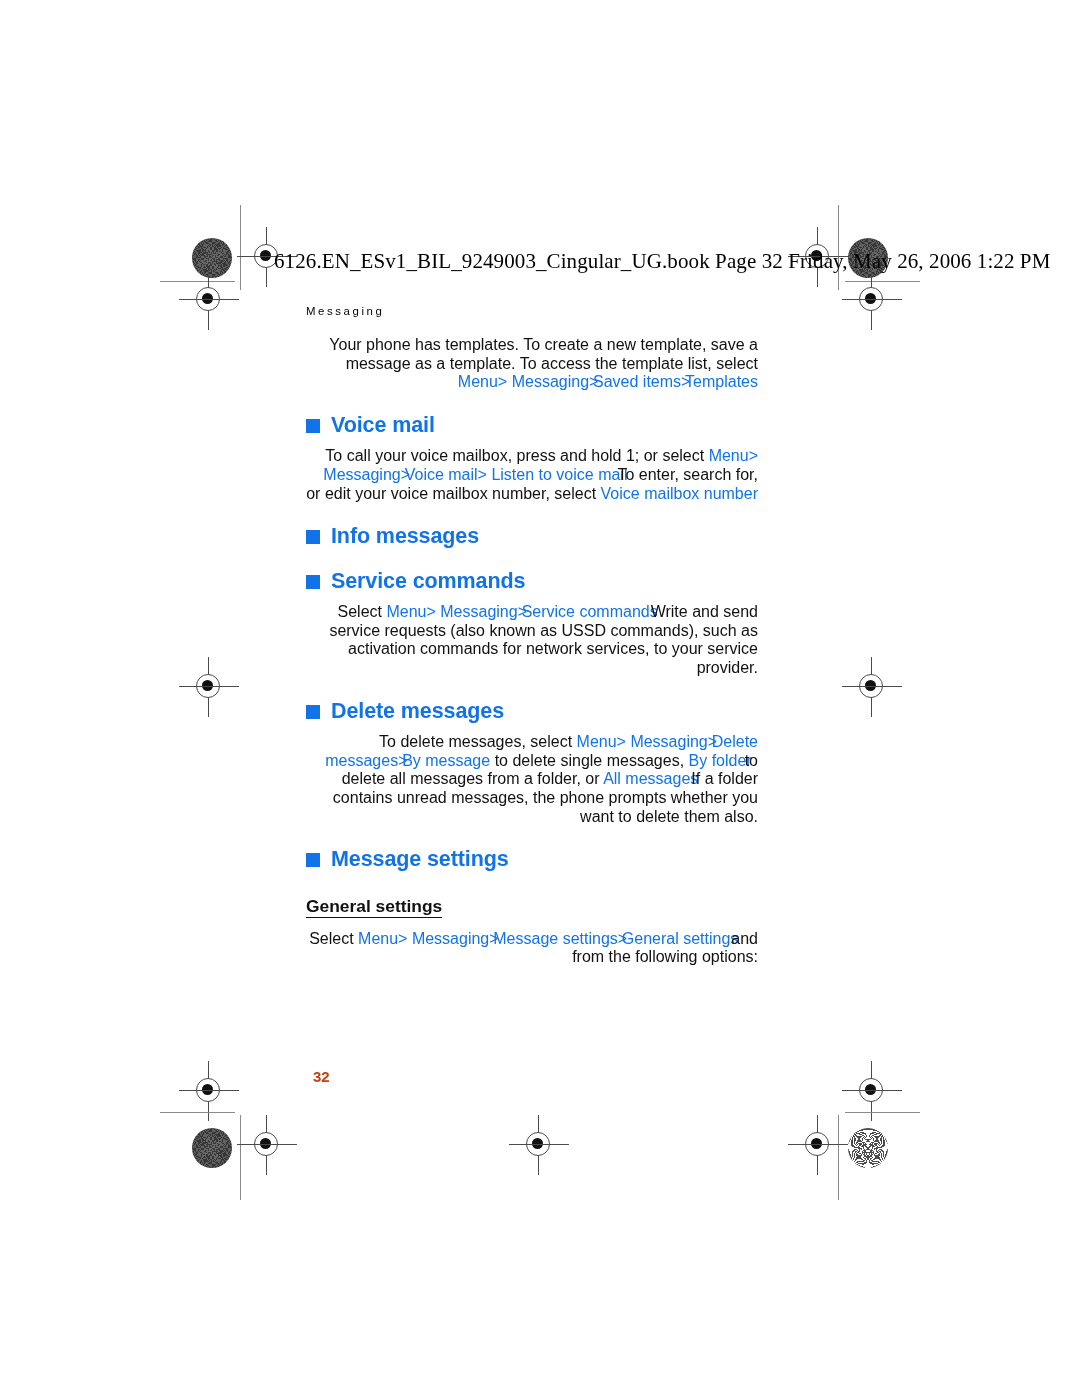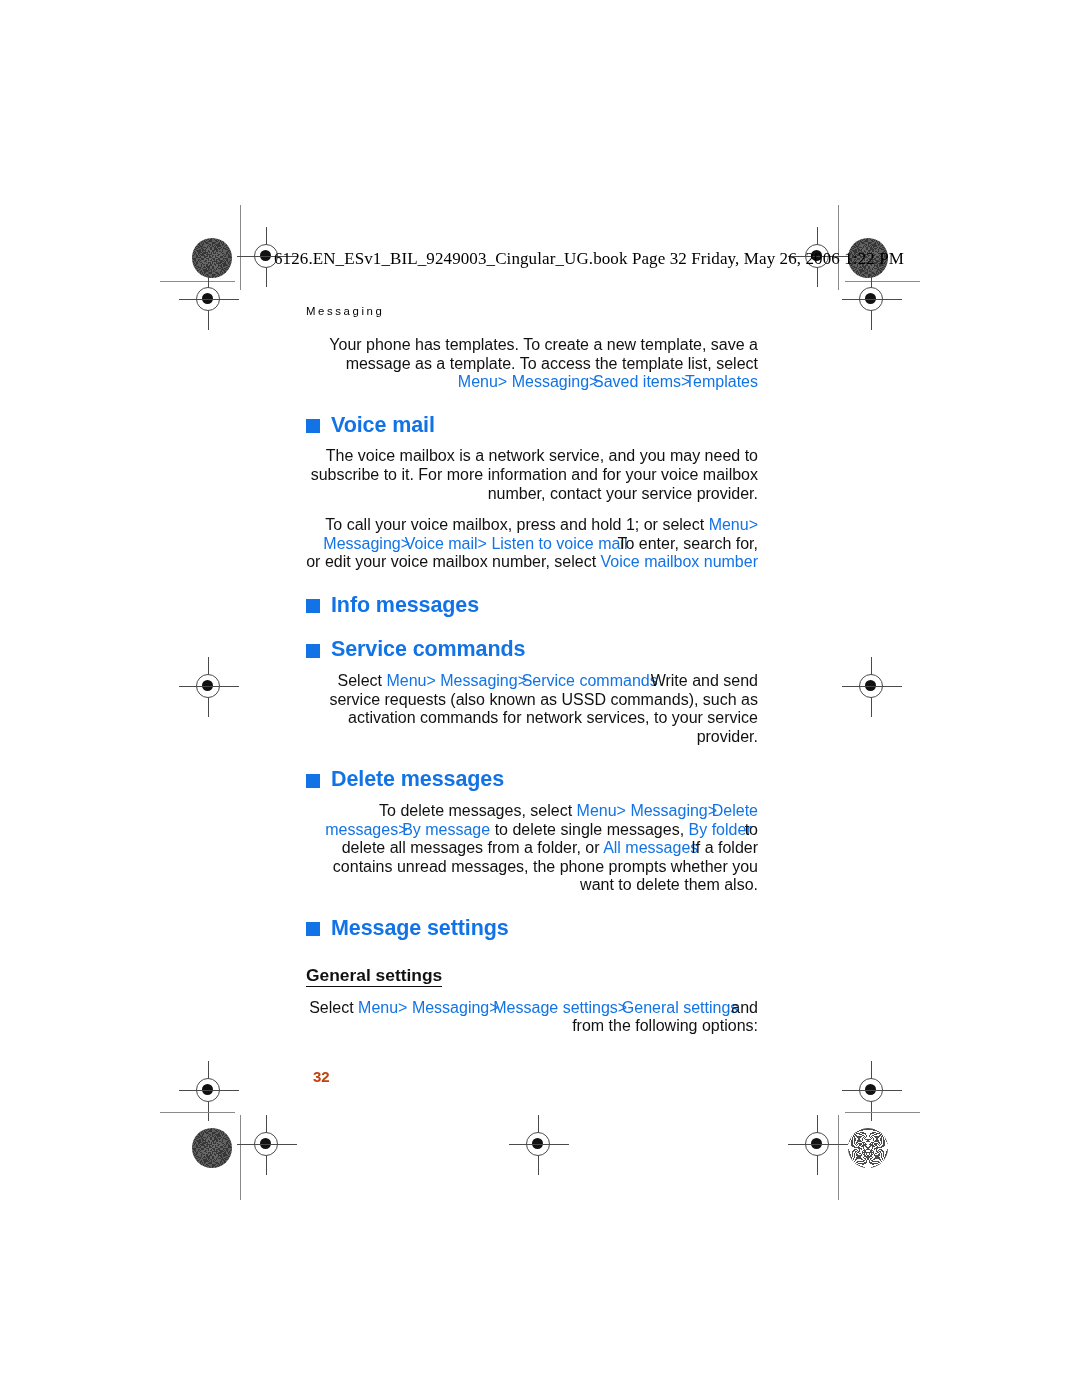--- a/index.html
+++ b/index.html
@@ -51,21 +51,21 @@
 
   .rule { position: absolute; background: #8a8a8a; }
   .rule.h { height: 1.1px; }
   .rule.v { width: 1.1px; }
 
   
   .filestamp {
     position: absolute;
     left: 257px; top: 249px;
     font-family: "Liberation Serif", serif;
-    font-size: 17px;
+    font-size: 21px;
     color: #000;
     white-space: nowrap;
     letter-spacing: .1px;
     padding-left: 17px;
   }
 
   
   .page {
     position: absolute;
     left: 306px; top: 305px;
@@ -204,21 +204,20 @@
   <p class="body">
     <span>Your phone has templates. To create a new template, save a message as a template.</span>
     <span>To access the template list, select </span><span class="t">Menu</span><span class="gtplain">&gt;</span> <span class="t">Messaging</span><span class="gt">&gt;</span><span class="t">Saved items</span><span class="gt">&gt;</span><span class="t">Templates</span>
   </p>
 
   <h2 class="sec">
     <span class="bullet"></span>
     <span>Voice mail</span>
   </h2>
 
-  <p class="body">The voice mailbox is a network service, and you may need to subscribe to it. For more information and for your voice mailbox number, contact your service provider.</p>
 
   <p class="body">
     <span>To call your voice mailbox, press and hold 1; or select </span><span class="t">Menu</span><span class="gtplain">&gt;</span> <span class="t">Messaging</span><span class="gt">&gt;</span><span class="t">Voice mail</span><span class="gtplain">&gt;</span> <span class="t">Listen to voice mail</span><span class="ov2">To enter, search for, or edit your voice mailbox number, select </span><span class="t">Voice mailbox number</span>
   </p>
 
 
   <h2 class="sec">
     <span class="bullet"></span>
     <span>Info messages</span>
   </h2>

